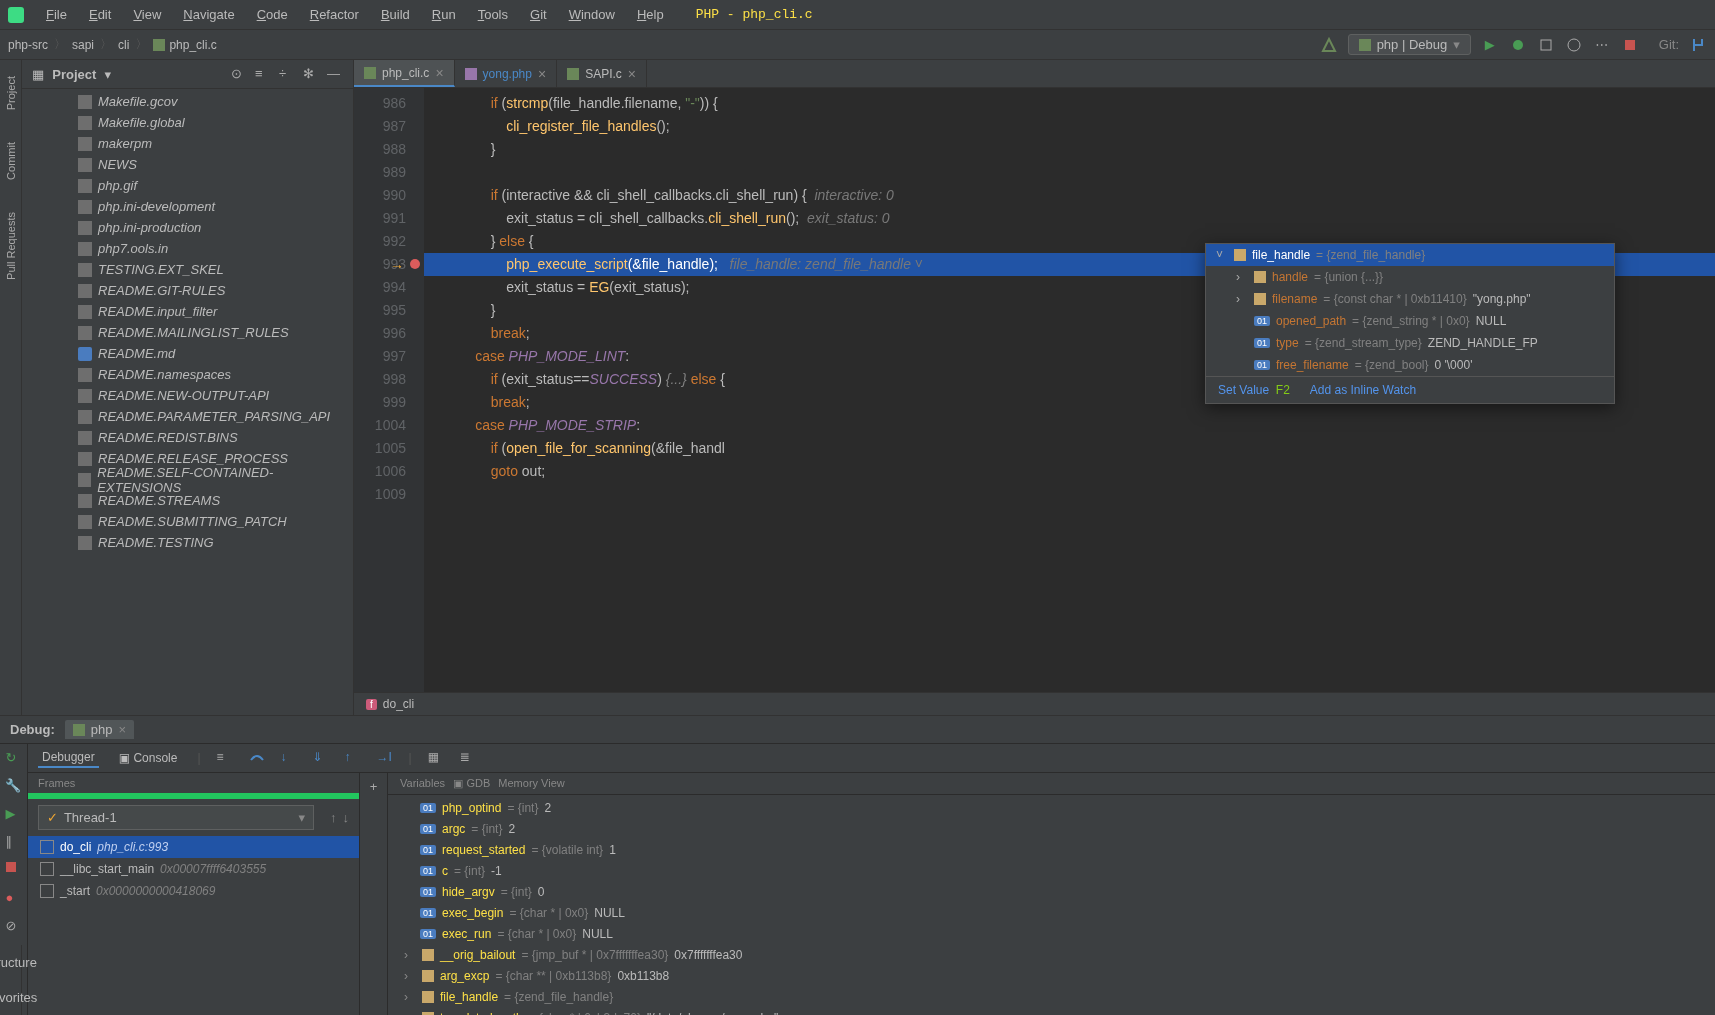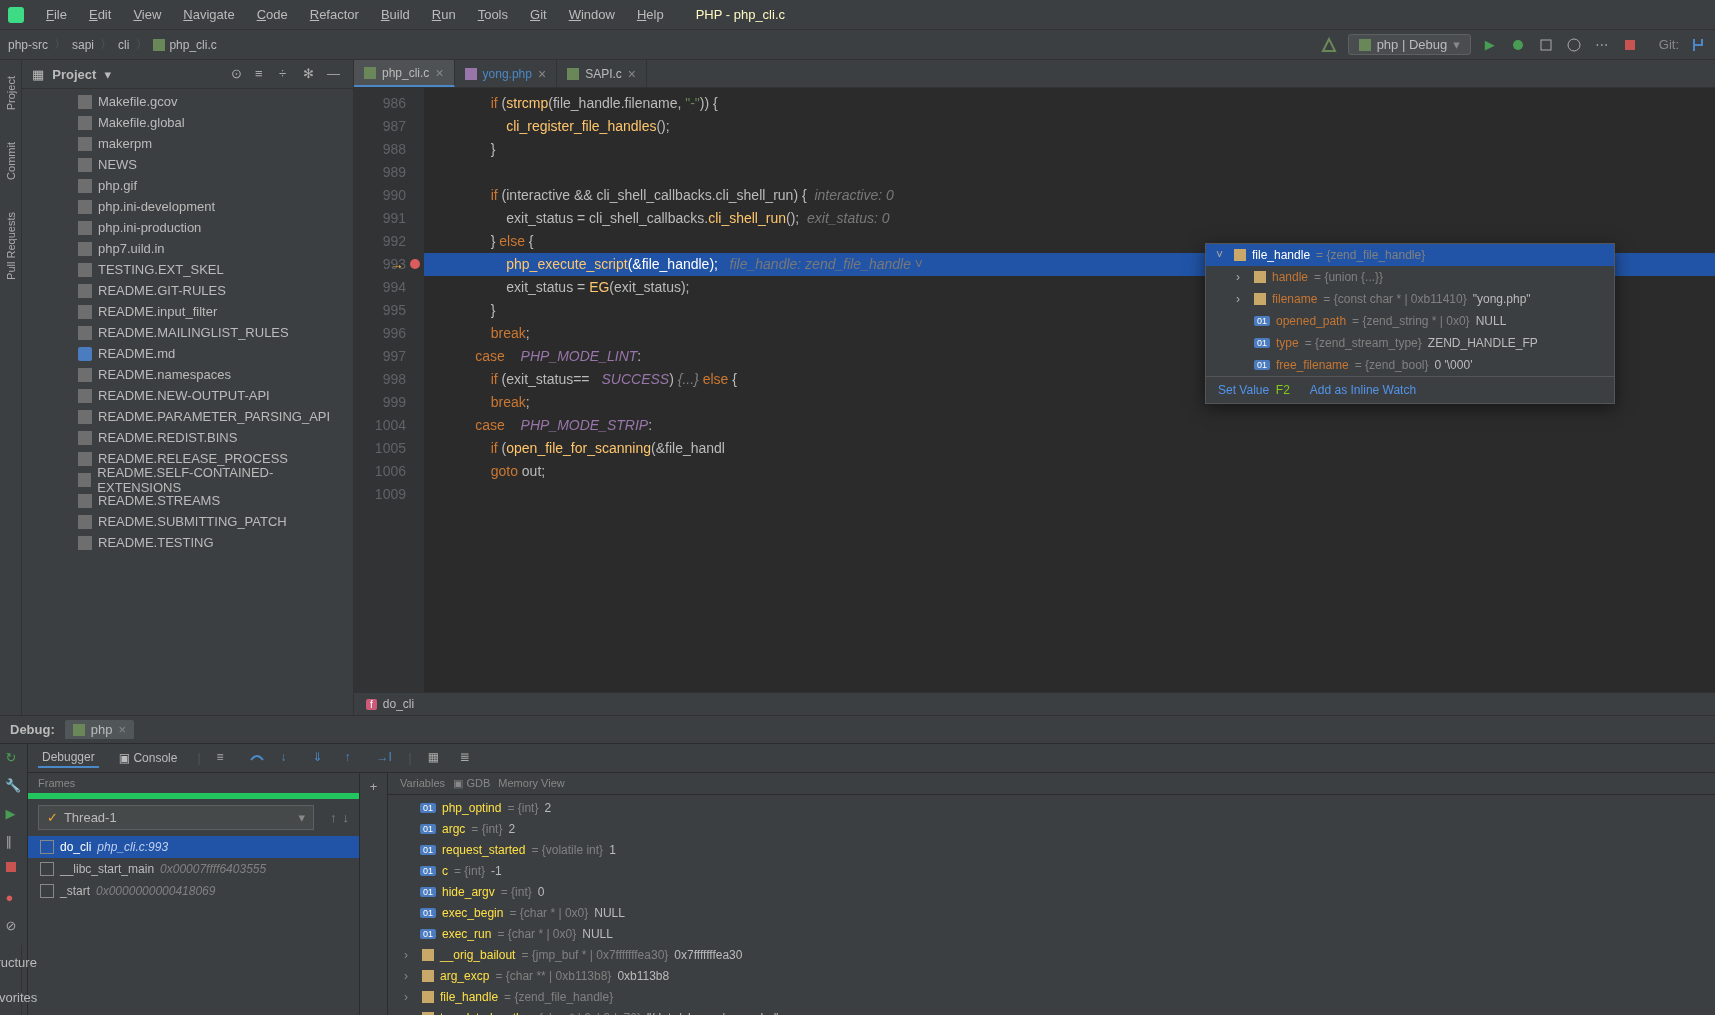--- a/index.html
+++ b/index.html
@@ -1,40 +1,40 @@
 <!DOCTYPE html>
 <html><head>
 <meta charset="utf-8">
 <style>
 * { margin: 0; padding: 0; box-sizing: border-box; font-family: -apple-system, "Segoe UI", sans-serif; }
 body { background: #2b2d30; color: #bbbbbb; font-size: 13px; overflow: hidden; width: 1715px; height: 1015px; }
 .menubar { display: flex; align-items: center; height: 30px; background: #3c3f41; border-bottom: 1px solid #323232; padding: 0 8px; gap: 2px; }
 .menubar .logo { width: 16px; height: 16px; background: #3ddc84; border-radius: 3px; margin-right: 10px; }
 .menubar .menu-item { padding: 4px 10px; cursor: pointer; color: #bbbbbb; }
-.menubar .title { margin-left: 20px; color: #fef9c3; }
+.menubar .title { margin-left: 20px; color: #fde047; font-family: Liberation Mono, monospace; }
 .toolbar { display: flex; align-items: center; height: 30px; background: #3c3f41; border-bottom: 1px solid #323232; padding: 0 8px; }
 .breadcrumb { display: flex; align-items: center; gap: 6px; font-size: 12px; }
 .breadcrumb .sep { color: #606060; }
 .toolbar-right { margin-left: auto; display: flex; align-items: center; gap: 10px; }
 .run-config { background: #4a4d4f; border: 1px solid #5e6060; border-radius: 3px; padding: 2px 10px; display: flex; align-items: center; gap: 6px; }
 .run-config .chev { color: #888; }
 .icon-btn { width: 18px; height: 18px; cursor: pointer; display: flex; align-items: center; justify-content: center; }
 .play { color: #499c54; }
 .bug { color: #499c54; }
 .stop { color: #c75450; width: 10px; height: 10px; background: #c75450; }
 .main { display: flex; height: calc(100% - 60px - 300px); }
 .left-gutter { width: 22px; background: #3c3f41; border-right: 1px solid #323232; display: flex; flex-direction: column; align-items: center; padding-top: 10px; gap: 20px; }
 .left-gutter .vtab { writing-mode: vertical-rl; transform: rotate(180deg); font-size: 11px; color: #aaaaaa; cursor: pointer; padding: 6px 2px; }
 .project-panel { width: 332px; background: #3c3f41; border-right: 1px solid #323232; display: flex; flex-direction: column; }
 .project-header { display: flex; align-items: center; padding: 6px 10px; border-bottom: 1px solid #323232; gap: 8px; }
 .project-header .title { font-weight: bold; }
 .project-header .spacer { flex: 1; }
 .project-header .hicon { width: 16px; height: 16px; color: #aaaaaa; cursor: pointer; }
 .tree { flex: 1; overflow: auto; padding: 2px 0; }
-.tree-item { display: flex; align-items: center; gap: 6px; padding: 2px 8px 2px 56px; font-size: 13px; cursor: pointer; height: 21px; }
+.tree-item { display: flex; align-items: center; gap: 6px; padding: 2px 8px 2px 56px; font-size: 13px; cursor: pointer; height: 21px; font-style: italic; }
 .tree-item .ficon { width: 14px; height: 14px; }
 .tree-item.txt .ficon { background: #6e6e6e; }
 .tree-item.md .ficon { background: #4a7cbf; border-radius: 2px; }
 .editor-area { flex: 1; display: flex; flex-direction: column; background: #2b2b2b; overflow: hidden; position: relative; }
 .tabs { display: flex; background: #3c3f41; border-bottom: 1px solid #323232; height: 28px; }
 .tab { display: flex; align-items: center; padding: 0 10px; gap: 6px; border-right: 1px solid #323232; cursor: pointer; font-size: 12px; }
 .tab.active { background: #4e5254; border-bottom: 2px solid #4a88c7; }
 .tab .close { color: #888; font-size: 14px; }
 .tab.mod { color: #4a88c7; }
 .tab .ficon { width: 12px; height: 12px; background: #6a8759; }
@@ -44,21 +44,21 @@
 .gutter .ln { height: 23px; line-height: 23px; position: relative; }
 .gutter .ln.bp::after { content: ""; position: absolute; right: -14px; top: 6px; width: 10px; height: 10px; background: #db5c5c; border-radius: 50%; }
 .gutter .ln.cur::before { content: "→"; position: absolute; right: 2px; color: #f0a732; font-weight: bold; }
 .code { flex: 1; padding: 4px 0; position: relative; }
 .code .line { height: 23px; line-height: 23px; white-space: pre; padding-left: 20px; }
 .code .line.hl { background: #2154a6; color: #fff; }
 .kw { color: #cc7832; }
 .fn { color: #ffc66d; }
 .str { color: #6a8759; }
 .com { color: #808080; font-style: italic; }
-.const { color: #9876aa; font-style: italic; margin-left: 12px; }
+.const { color: #9876aa; font-style: italic; }
 .inline-hint { color: #787878; font-style: italic; }
 .popup { position: absolute; top: 183px; right: 100px; width: 410px; background: #3c3f41; border: 1px solid #555; box-shadow: 0 4px 16px rgba(0,0,0,0.5); font-family: -apple-system, sans-serif; font-size: 12px; z-index: 100; }
 .popup-row { padding: 4px 10px; display: flex; align-items: center; gap: 6px; }
 .popup-row.sel { background: #2154a6; color: #fff; }
 .popup-row .expand { width: 12px; color: #aaa; }
 .popup-row .vicon { width: 12px; height: 12px; background: #c9a86a; }
 .popup-row .vname { color: #c57633; }
 .popup-row.sel .vname { color: #fff; }
 .popup-row .vtype { color: #808080; }
 .popup-row .vval { color: #bbbbbb; }
@@ -209,21 +209,21 @@
         <div class="tree-item txt">
           <span class="ficon"></span>
           <span>php.ini-development</span>
         </div>
         <div class="tree-item txt">
           <span class="ficon"></span>
           <span>php.ini-production</span>
         </div>
         <div class="tree-item txt">
           <span class="ficon"></span>
-          <span>php7.uild.in</span>
+          <span>php7.ools.in</span>
         </div>
         <div class="tree-item txt">
           <span class="ficon"></span>
           <span>TESTING.EXT_SKEL</span>
         </div>
         <div class="tree-item txt">
           <span class="ficon"></span>
           <span>README.GIT-RULES</span>
         </div>
         <div class="tree-item txt">

